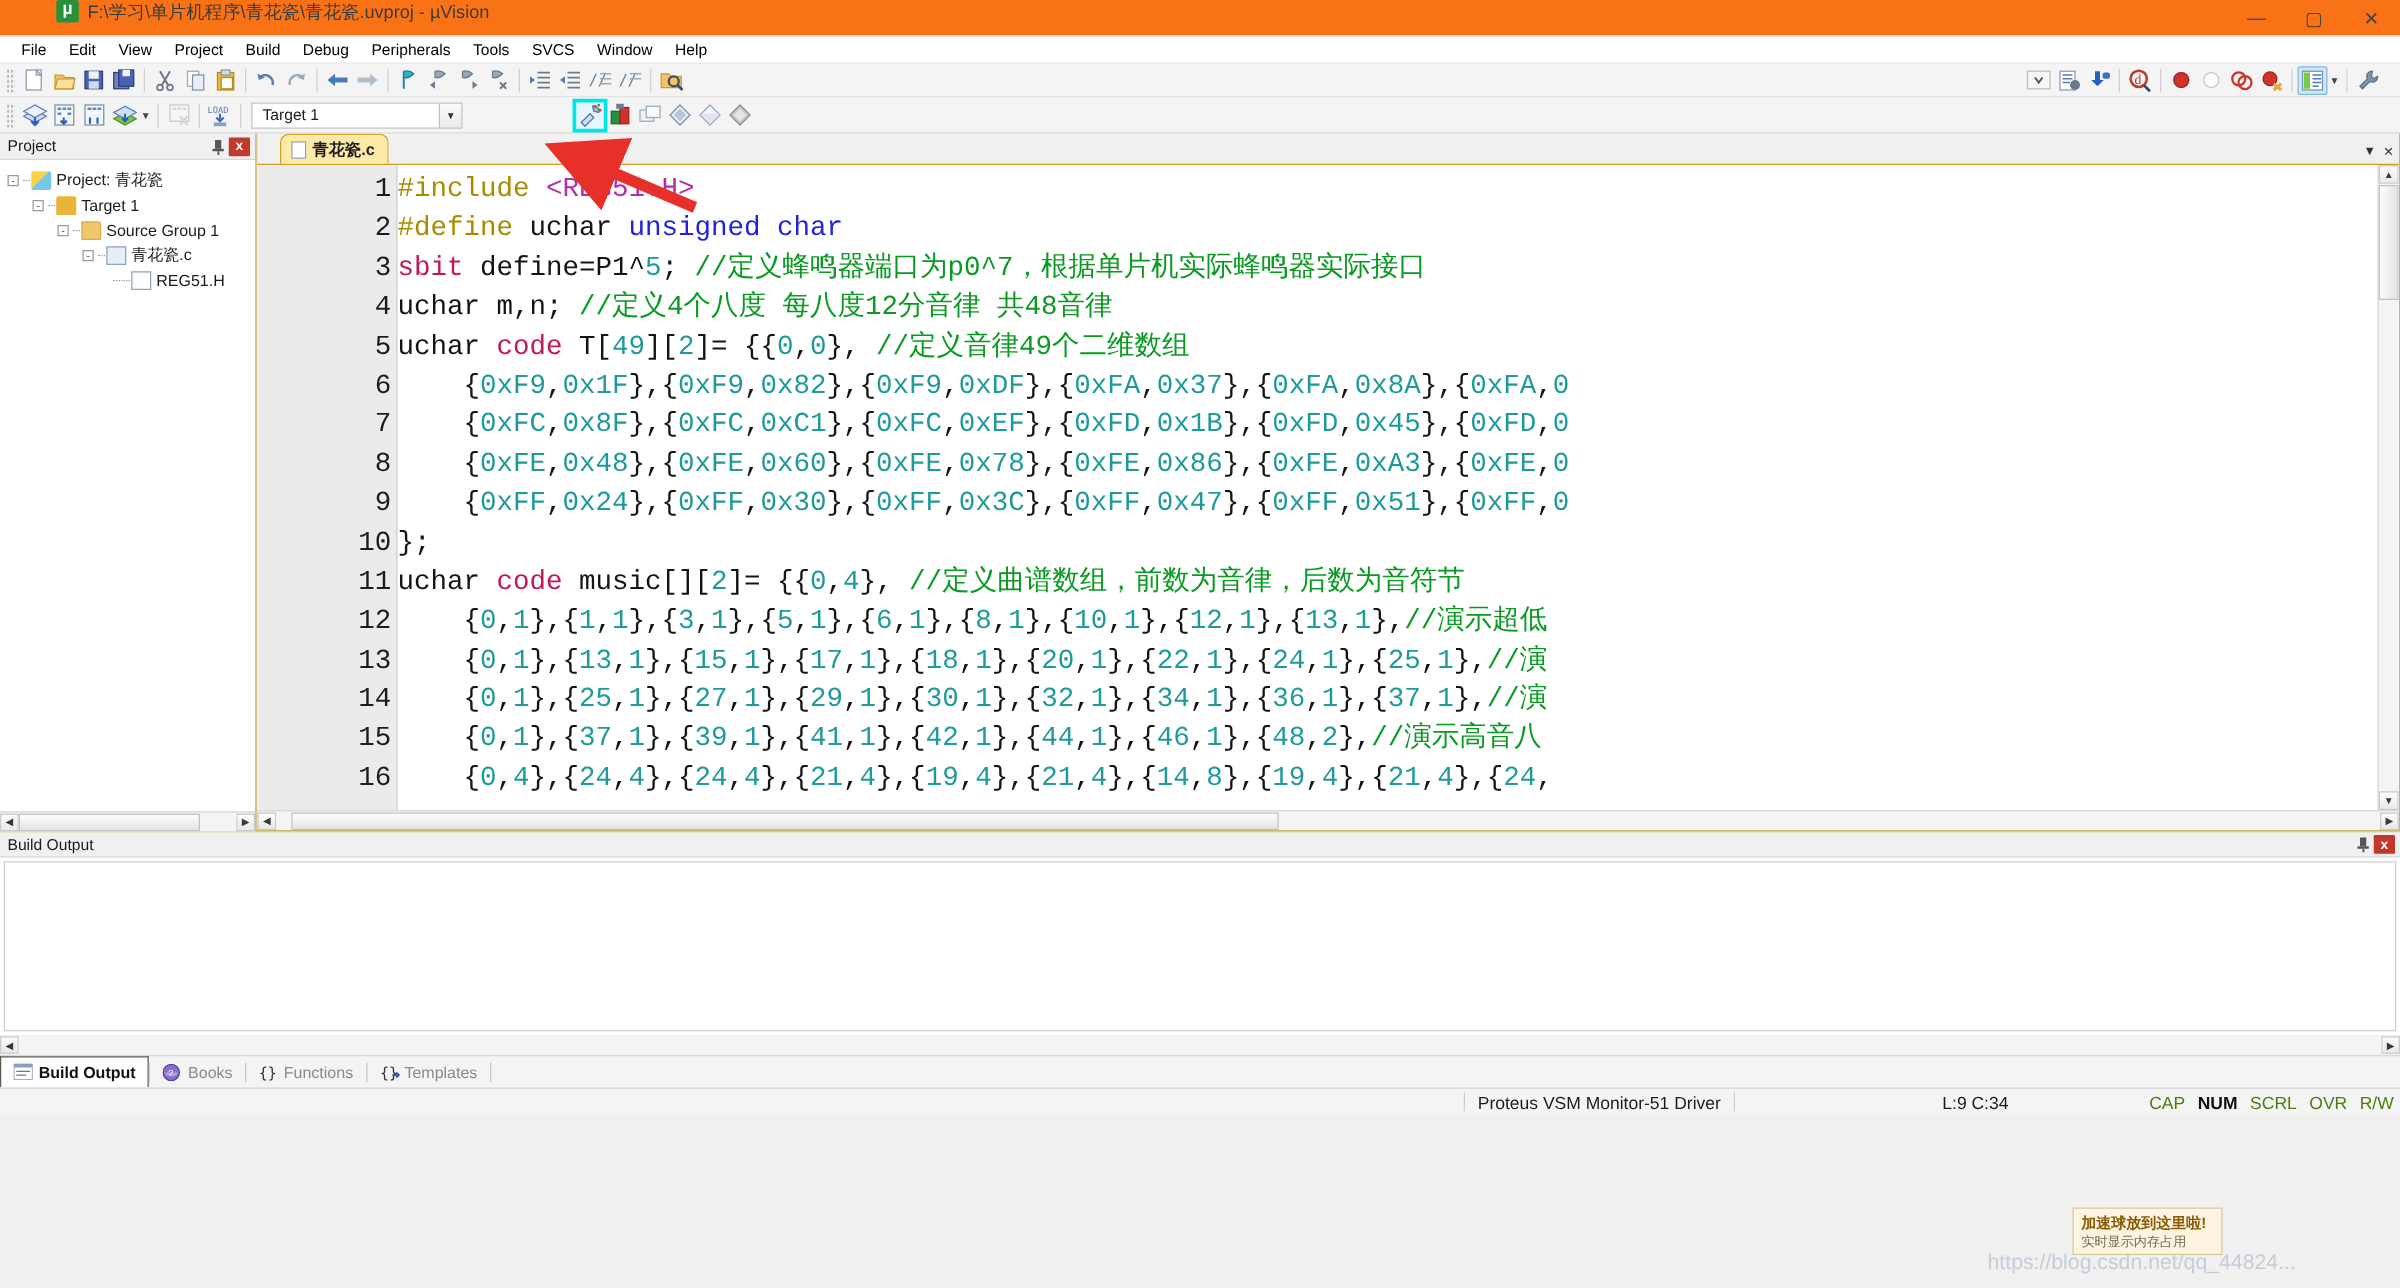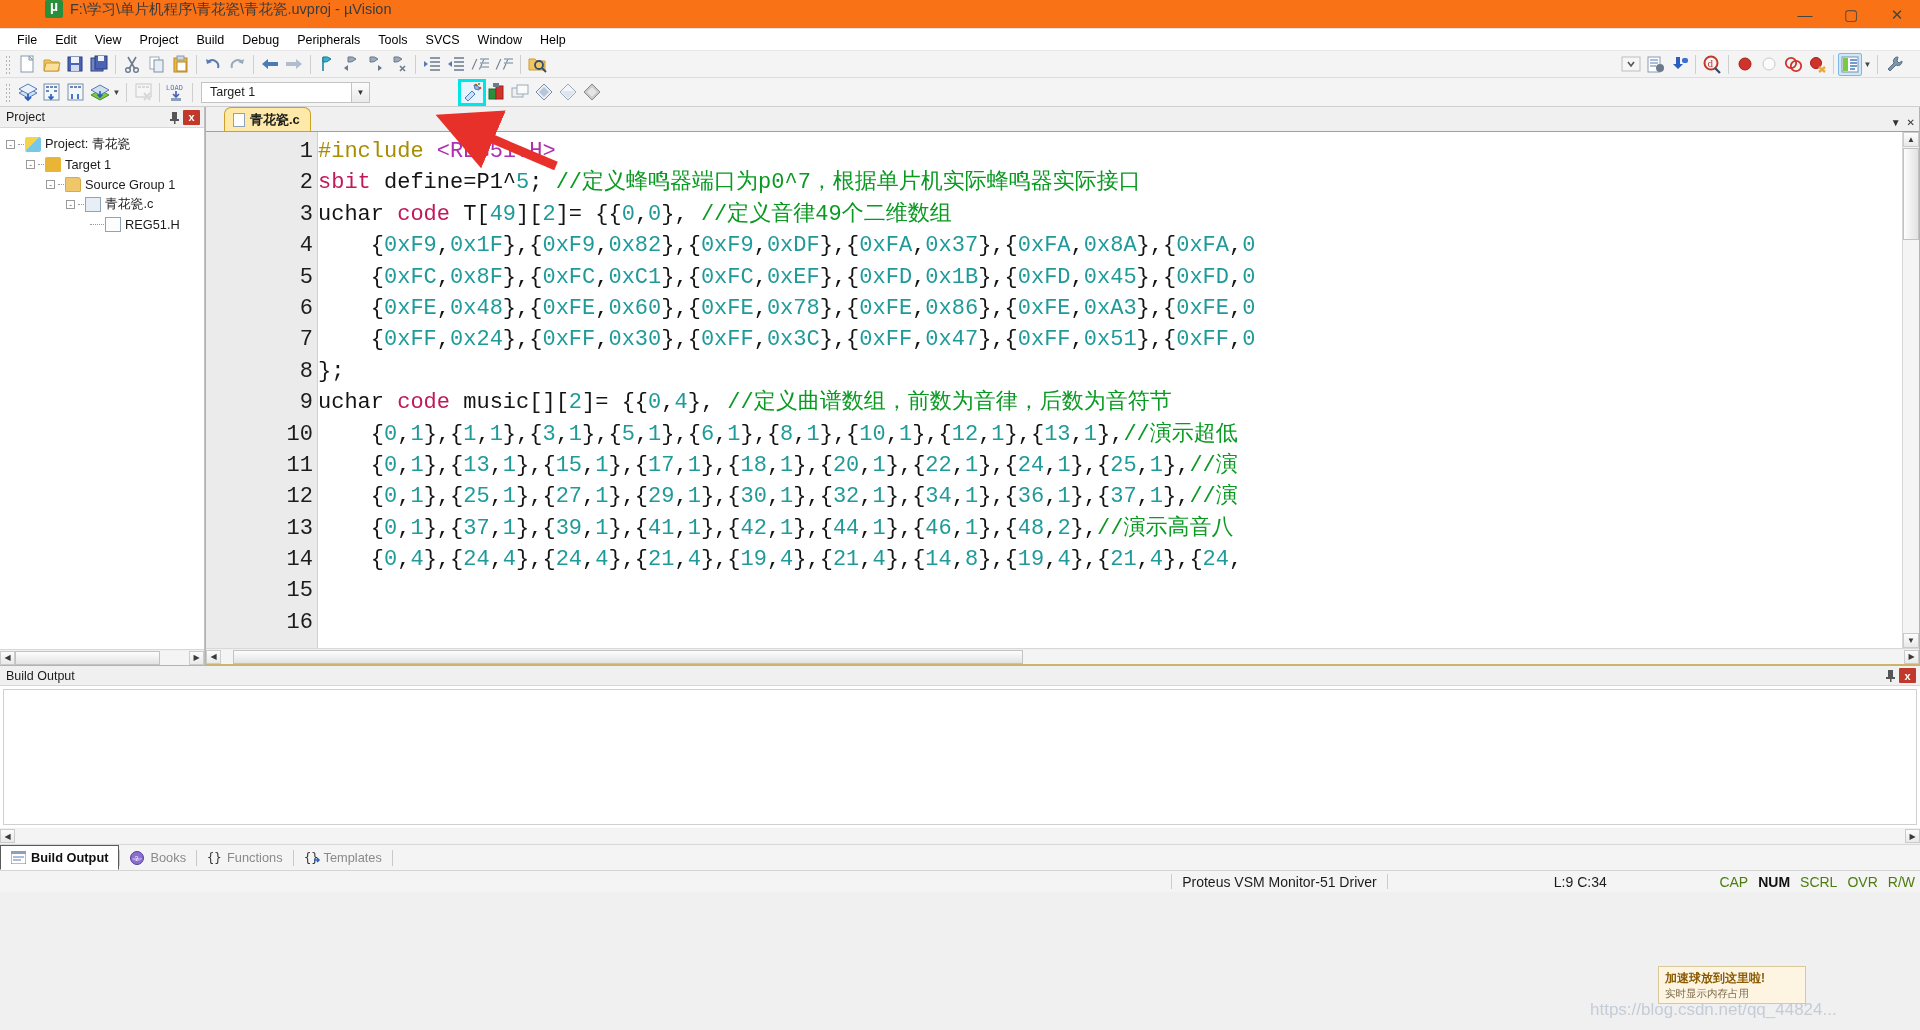--- a/index.html
+++ b/index.html
@@ -147,21 +147,21 @@
   
   .statusbar{ height:22px; background:#f4f4f4; border-top:1px solid #d4d4d4;
     display:flex; align-items:center; font-size:14px; color:#1c1c1c;
     position:relative; }
   .st-cell{ padding:0 10px; white-space:nowrap; }
   .st-sep{ width:1px; height:15px; background:#cdcdcd; }
   .st-flag{ padding:0 5px; color:#4d7c0f; }
   .st-flag.on{ color:#111; font-weight:bold; }
 
   
-  .tooltip{ position:absolute; left:1658px; top:966px; width:148px; height:38px;
+  .tooltip{ position:absolute; left:1658px; top:966px; width:120px; height:38px;
     background:#fdf5e2; border:1px solid #d9c89a; padding:3px 6px; z-index:60; }
   .tt-title{ font-size:12px; color:#8a5a00; font-weight:bold; white-space:nowrap; }
   .tt-sub{ font-size:10.5px; color:#7a6a4a; white-space:nowrap; }
   .watermark{ position:absolute; left:1590px; top:1000px; font-size:17px;
     color:rgba(160,175,195,.55); z-index:55; white-space:nowrap; }
 </style>
 </head>
 <body>
 
 <div class="titlebar">
@@ -628,21 +628,23 @@
         <div class="gline">10</div>
         <div class="gline">11</div>
         <div class="gline">12</div>
         <div class="gline">13</div>
         <div class="gline">14</div>
         <div class="gline">15</div>
         <div class="gline">16</div>
       </div>
       <div class="code" id="code-body">
           <div class="cline"><span class="k-pre">#include </span><span class="k-inc">&lt;REG51.H&gt;</span></div>
+          <div class="cline"><span class="k-pre">#define</span><span class="k-txt"> uchar </span><span class="k-kw">unsigned char</span></div>
           <div class="cline"><span class="k-sbit">sbit</span><span class="k-txt"> define=P1^</span><span class="k-num">5</span><span class="k-txt">; </span><span class="k-cmt">//定义蜂鸣器端口为p0^7，根据单片机实际蜂鸣器实际接口</span></div>
+          <div class="cline"><span class="k-txt">uchar m,n; </span><span class="k-cmt">//定义4个八度 每八度12分音律 共48音律</span></div>
           <div class="cline"><span class="k-txt">uchar </span><span class="k-sbit">code</span><span class="k-txt"> T[</span><span class="k-num">49</span><span class="k-txt">][</span><span class="k-num">2</span><span class="k-txt">]= {{</span><span class="k-num">0</span><span class="k-txt">,</span><span class="k-num">0</span><span class="k-txt">}, </span><span class="k-cmt">//定义音律49个二维数组</span></div>
           <div class="cline"><span class="k-txt">    {</span><span class="k-num">0xF9</span><span class="k-txt">,</span><span class="k-num">0x1F</span><span class="k-txt">},{</span><span class="k-num">0xF9</span><span class="k-txt">,</span><span class="k-num">0x82</span><span class="k-txt">},{</span><span class="k-num">0xF9</span><span class="k-txt">,</span><span class="k-num">0xDF</span><span class="k-txt">},{</span><span class="k-num">0xFA</span><span class="k-txt">,</span><span class="k-num">0x37</span><span class="k-txt">},{</span><span class="k-num">0xFA</span><span class="k-txt">,</span><span class="k-num">0x8A</span><span class="k-txt">},{</span><span class="k-num">0xFA</span><span class="k-txt">,</span><span class="k-num">0</span></div>
           <div class="cline"><span class="k-txt">    {</span><span class="k-num">0xFC</span><span class="k-txt">,</span><span class="k-num">0x8F</span><span class="k-txt">},{</span><span class="k-num">0xFC</span><span class="k-txt">,</span><span class="k-num">0xC1</span><span class="k-txt">},{</span><span class="k-num">0xFC</span><span class="k-txt">,</span><span class="k-num">0xEF</span><span class="k-txt">},{</span><span class="k-num">0xFD</span><span class="k-txt">,</span><span class="k-num">0x1B</span><span class="k-txt">},{</span><span class="k-num">0xFD</span><span class="k-txt">,</span><span class="k-num">0x45</span><span class="k-txt">},{</span><span class="k-num">0xFD</span><span class="k-txt">,</span><span class="k-num">0</span></div>
           <div class="cline"><span class="k-txt">    {</span><span class="k-num">0xFE</span><span class="k-txt">,</span><span class="k-num">0x48</span><span class="k-txt">},{</span><span class="k-num">0xFE</span><span class="k-txt">,</span><span class="k-num">0x60</span><span class="k-txt">},{</span><span class="k-num">0xFE</span><span class="k-txt">,</span><span class="k-num">0x78</span><span class="k-txt">},{</span><span class="k-num">0xFE</span><span class="k-txt">,</span><span class="k-num">0x86</span><span class="k-txt">},{</span><span class="k-num">0xFE</span><span class="k-txt">,</span><span class="k-num">0xA3</span><span class="k-txt">},{</span><span class="k-num">0xFE</span><span class="k-txt">,</span><span class="k-num">0</span></div>
           <div class="cline"><span class="k-txt">    {</span><span class="k-num">0xFF</span><span class="k-txt">,</span><span class="k-num">0x24</span><span class="k-txt">},{</span><span class="k-num">0xFF</span><span class="k-txt">,</span><span class="k-num">0x30</span><span class="k-txt">},{</span><span class="k-num">0xFF</span><span class="k-txt">,</span><span class="k-num">0x3C</span><span class="k-txt">},{</span><span class="k-num">0xFF</span><span class="k-txt">,</span><span class="k-num">0x47</span><span class="k-txt">},{</span><span class="k-num">0xFF</span><span class="k-txt">,</span><span class="k-num">0x51</span><span class="k-txt">},{</span><span class="k-num">0xFF</span><span class="k-txt">,</span><span class="k-num">0</span></div>
           <div class="cline"><span class="k-txt">};</span></div>
           <div class="cline"><span class="k-txt">uchar </span><span class="k-sbit">code</span><span class="k-txt"> music[][</span><span class="k-num">2</span><span class="k-txt">]= {{</span><span class="k-num">0</span><span class="k-txt">,</span><span class="k-num">4</span><span class="k-txt">}, </span><span class="k-cmt">//定义曲谱数组，前数为音律，后数为音符节</span></div>
           <div class="cline"><span class="k-txt">    {</span><span class="k-num">0</span><span class="k-txt">,</span><span class="k-num">1</span><span class="k-txt">},{</span><span class="k-num">1</span><span class="k-txt">,</span><span class="k-num">1</span><span class="k-txt">},{</span><span class="k-num">3</span><span class="k-txt">,</span><span class="k-num">1</span><span class="k-txt">},{</span><span class="k-num">5</span><span class="k-txt">,</span><span class="k-num">1</span><span class="k-txt">},{</span><span class="k-num">6</span><span class="k-txt">,</span><span class="k-num">1</span><span class="k-txt">},{</span><span class="k-num">8</span><span class="k-txt">,</span><span class="k-num">1</span><span class="k-txt">},{</span><span class="k-num">10</span><span class="k-txt">,</span><span class="k-num">1</span><span class="k-txt">},{</span><span class="k-num">12</span><span class="k-txt">,</span><span class="k-num">1</span><span class="k-txt">},{</span><span class="k-num">13</span><span class="k-txt">,</span><span class="k-num">1</span><span class="k-txt">},</span><span class="k-cmt">//演示超低</span></div>
           <div class="cline"><span class="k-txt">    {</span><span class="k-num">0</span><span class="k-txt">,</span><span class="k-num">1</span><span class="k-txt">},{</span><span class="k-num">13</span><span class="k-txt">,</span><span class="k-num">1</span><span class="k-txt">},{</span><span class="k-num">15</span><span class="k-txt">,</span><span class="k-num">1</span><span class="k-txt">},{</span><span class="k-num">17</span><span class="k-txt">,</span><span class="k-num">1</span><span class="k-txt">},{</span><span class="k-num">18</span><span class="k-txt">,</span><span class="k-num">1</span><span class="k-txt">},{</span><span class="k-num">20</span><span class="k-txt">,</span><span class="k-num">1</span><span class="k-txt">},{</span><span class="k-num">22</span><span class="k-txt">,</span><span class="k-num">1</span><span class="k-txt">},{</span><span class="k-num">24</span><span class="k-txt">,</span><span class="k-num">1</span><span class="k-txt">},{</span><span class="k-num">25</span><span class="k-txt">,</span><span class="k-num">1</span><span class="k-txt">},</span><span class="k-cmt">//演</span></div>
           <div class="cline"><span class="k-txt">    {</span><span class="k-num">0</span><span class="k-txt">,</span><span class="k-num">1</span><span class="k-txt">},{</span><span class="k-num">25</span><span class="k-txt">,</span><span class="k-num">1</span><span class="k-txt">},{</span><span class="k-num">27</span><span class="k-txt">,</span><span class="k-num">1</span><span class="k-txt">},{</span><span class="k-num">29</span><span class="k-txt">,</span><span class="k-num">1</span><span class="k-txt">},{</span><span class="k-num">30</span><span class="k-txt">,</span><span class="k-num">1</span><span class="k-txt">},{</span><span class="k-num">32</span><span class="k-txt">,</span><span class="k-num">1</span><span class="k-txt">},{</span><span class="k-num">34</span><span class="k-txt">,</span><span class="k-num">1</span><span class="k-txt">},{</span><span class="k-num">36</span><span class="k-txt">,</span><span class="k-num">1</span><span class="k-txt">},{</span><span class="k-num">37</span><span class="k-txt">,</span><span class="k-num">1</span><span class="k-txt">},</span><span class="k-cmt">//演</span></div>

